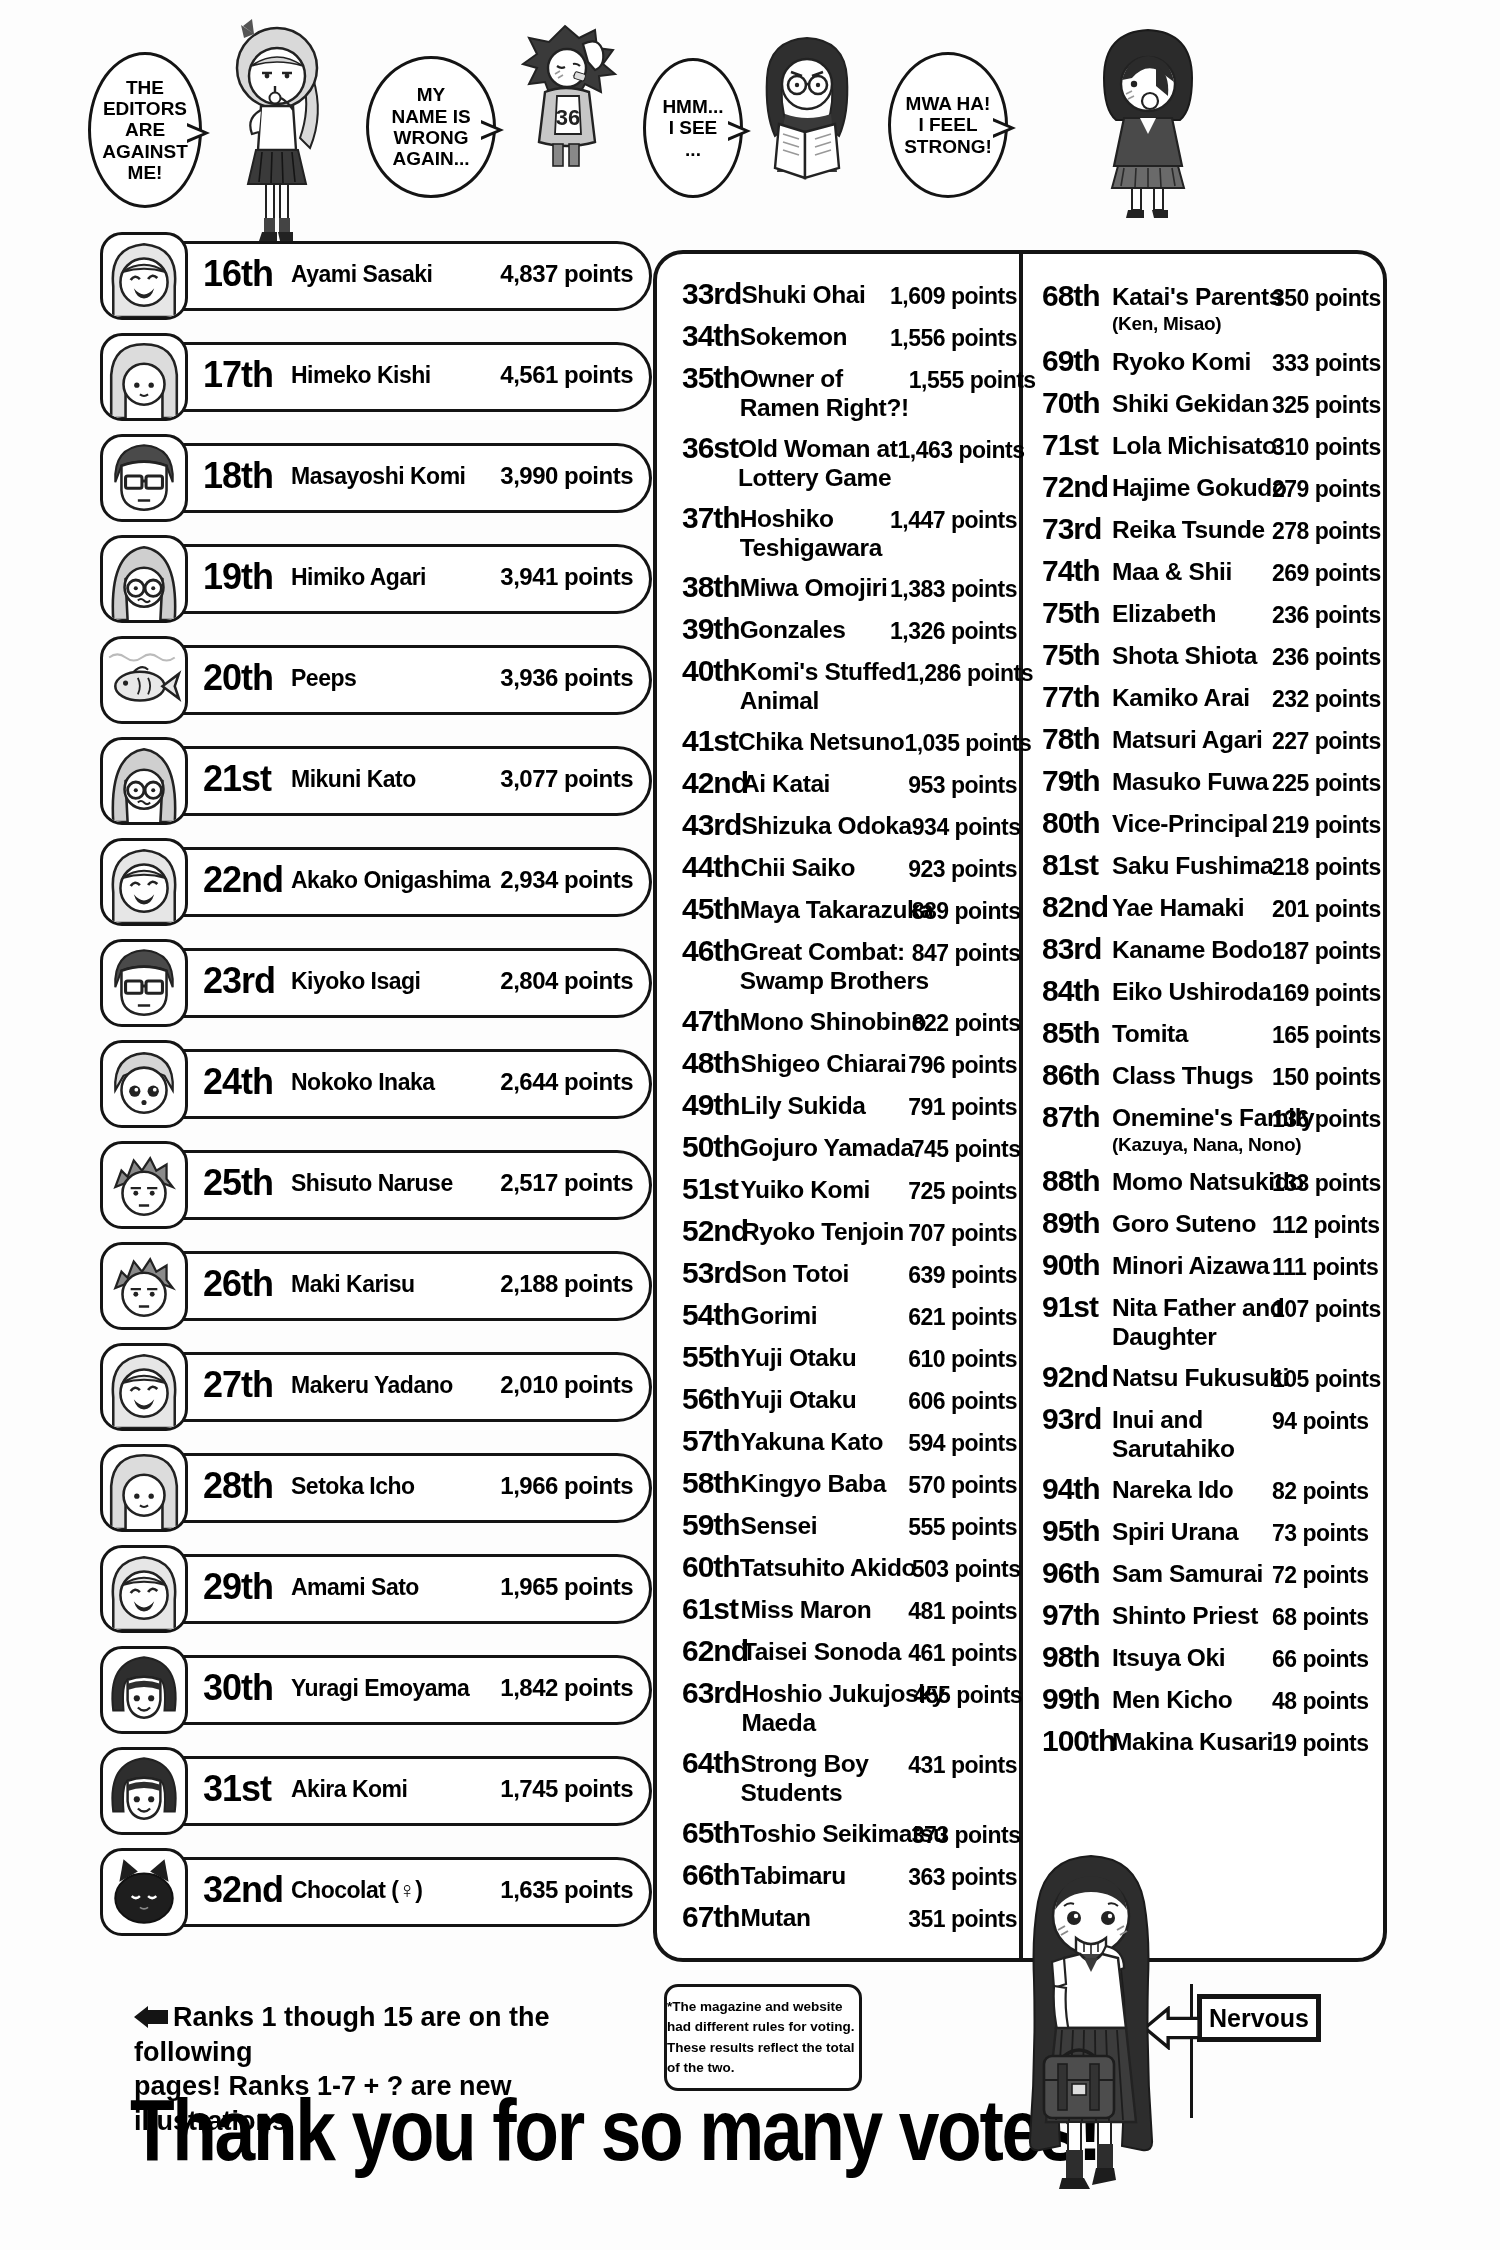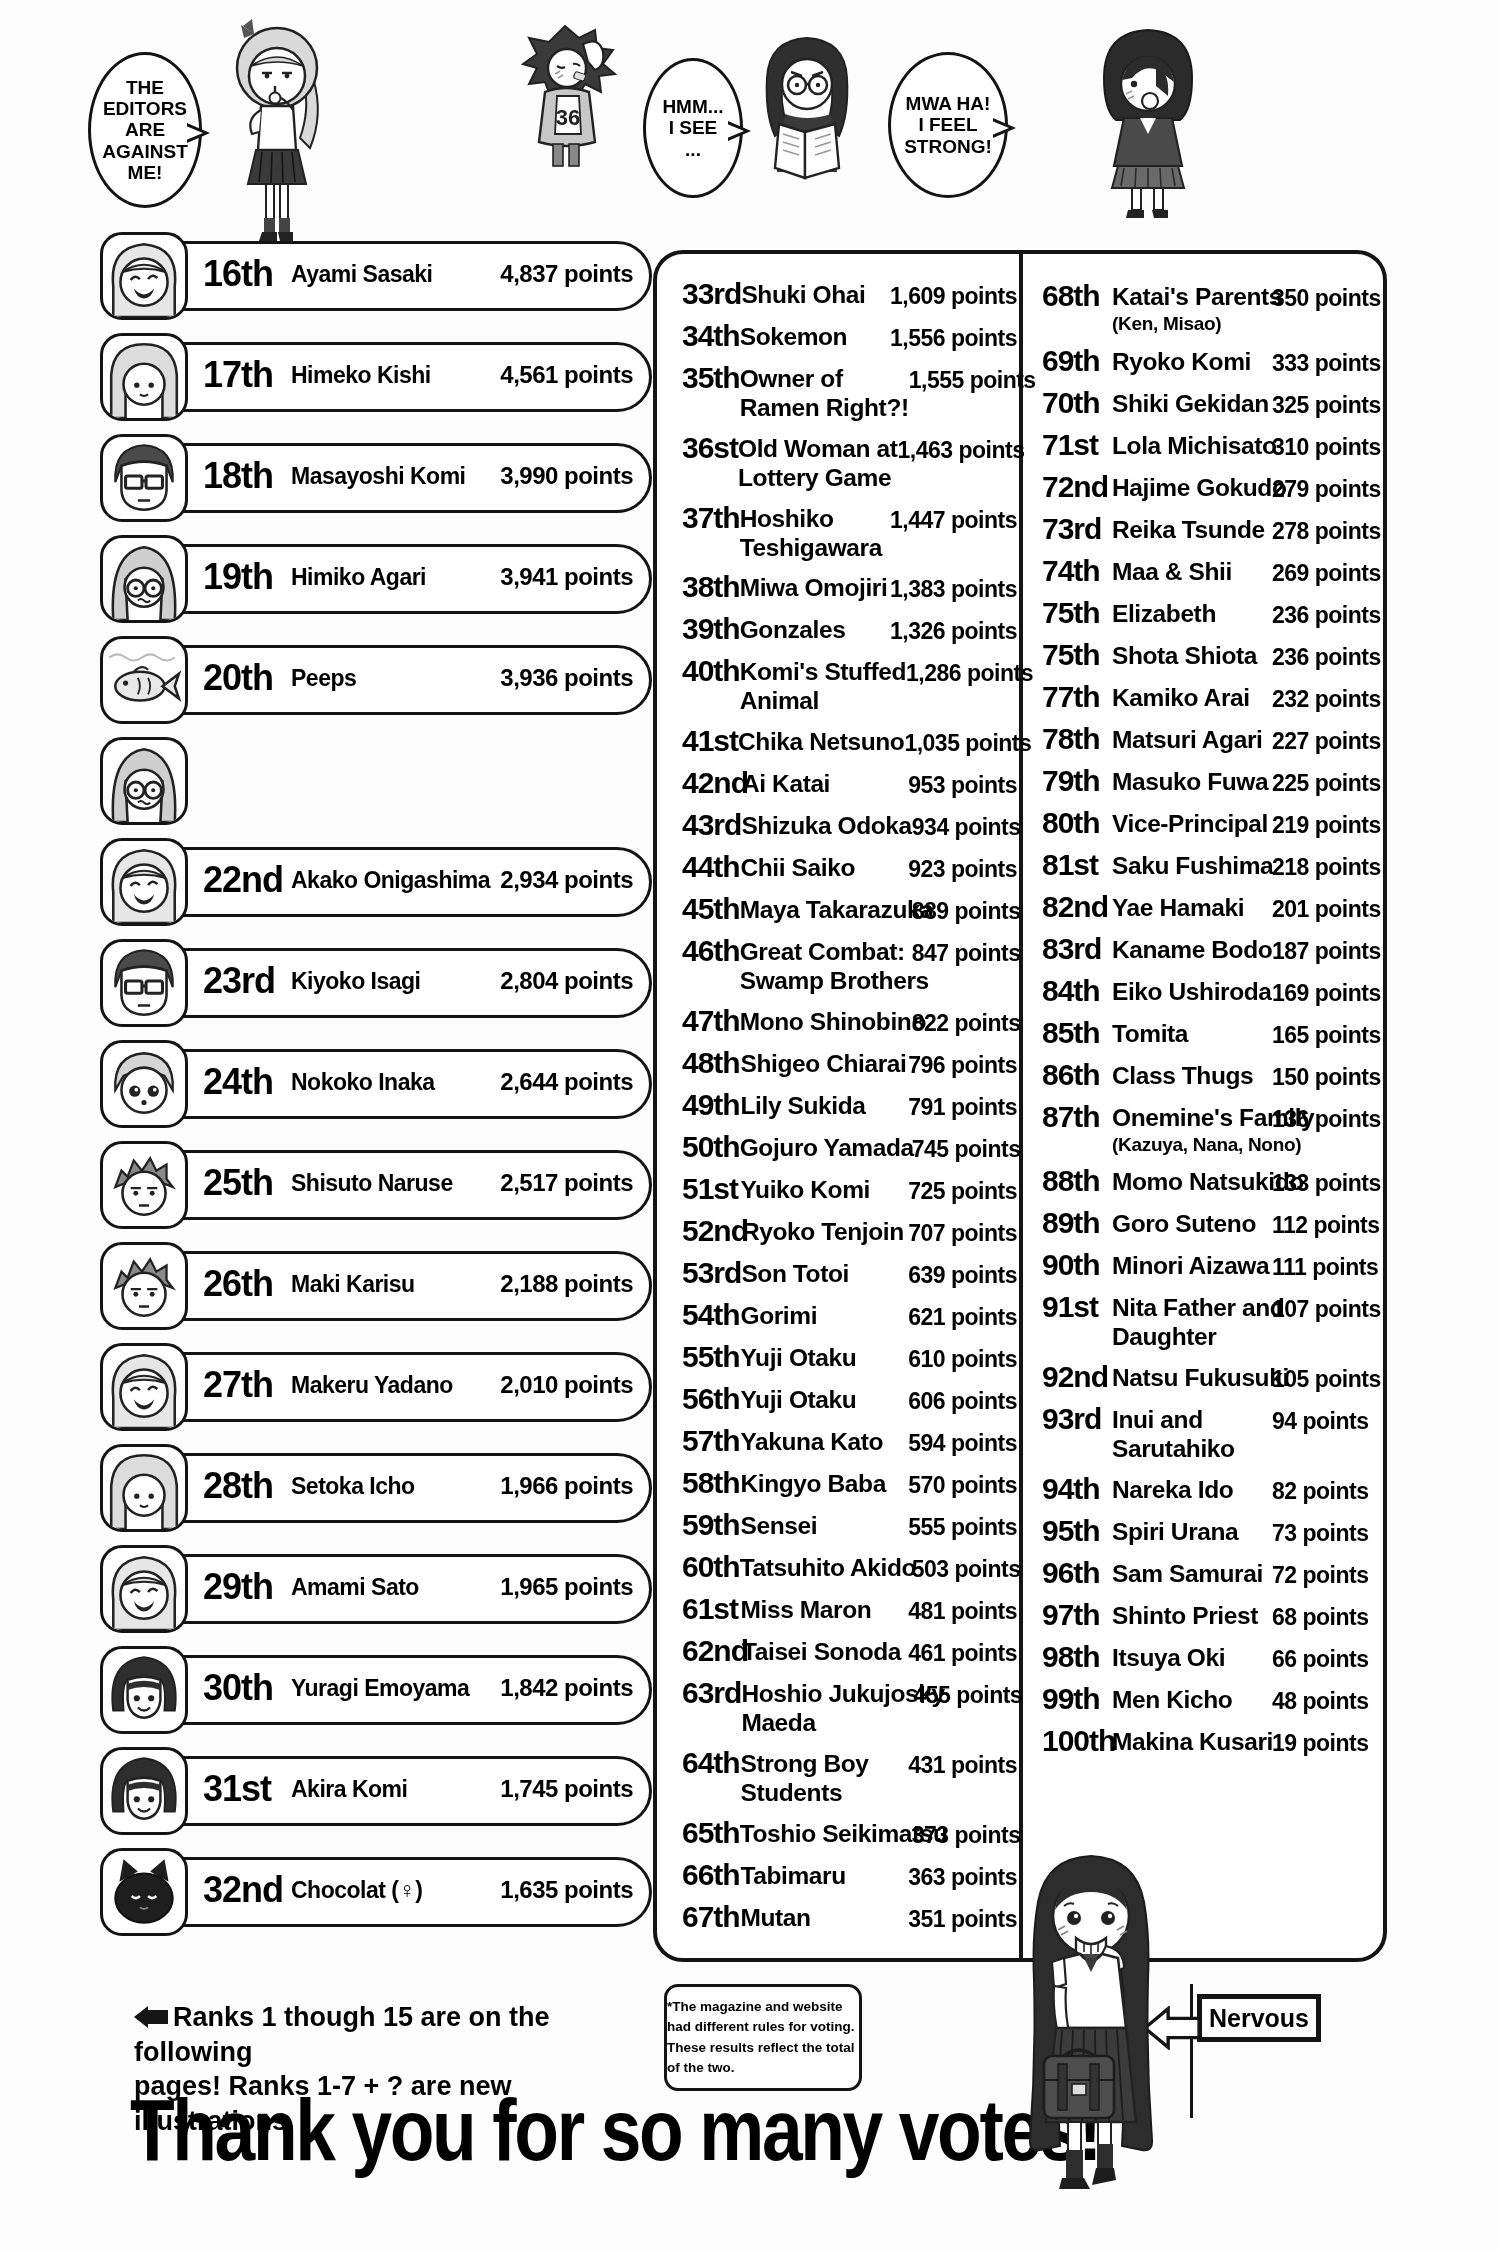--- a/index.html
+++ b/index.html
@@ -168,20 +168,24 @@
     <path d="M38,132 L80,132 L88,166 L30,166 Z" fill="#3a3a3a" stroke="#222" stroke-width="2"></path>
     <path d="M44,134 l-3,30 M54,134 l-1,31 M64,134 l1,31 M74,134 l3,30" stroke="#141414" stroke-width="1.6"></path>
     <rect x="48" y="166" width="8" height="36" fill="#fff" stroke="#222" stroke-width="2"></rect>
     <rect x="62" y="166" width="8" height="36" fill="#fff" stroke="#222" stroke-width="2"></rect>
     <rect x="46" y="200" width="11" height="14" fill="#444"></rect>
       <rect x="61" y="200" width="11" height="14" fill="#444"></rect>
     <path d="M44,214 h15 v9 h-18 Z" fill="#222"></path>
       <path d="M60,214 h15 v9 h-13 Z" fill="#222"></path>
   </svg>
 
+  <div class="bubble" style="left:366px;top:56px;width:130px;height:142px;">MY
+NAME IS
+WRONG
+AGAIN...</div>
 
   <svg class="chibi" style="left:505px;top:22px;" width="120" height="152" viewBox="0 0 120 152">
     <polygon points="60,4 74,16 90,8 92,26 108,28 98,42 110,52 94,54 96,70 80,62 72,76 60,66 46,76 40,60 24,62 32,46 18,42 32,32 24,16 44,20" fill="#3a3a3a" stroke="#222" stroke-width="2"></polygon>
     <circle cx="62" cy="46" r="19" fill="#fff" stroke="#222" stroke-width="2.4"></circle>
     <path d="M52,44 q4,3 8,1 M68,42 q4,-1 7,2" stroke="#222" fill="none" stroke-width="2.2"></path>
     <path d="M50,52 l5,-3 M53,56 l5,-3 M68,54 l5,-3" stroke="#999" stroke-width="1.6"></path>
     <rect x="69" y="51" width="11" height="7" rx="2" fill="#ddd" stroke="#222" transform="rotate(18 75 55)"></rect>
     <path d="M78,22 Q94,14 98,30 Q100,44 90,48 L83,40 Z" fill="#fff" stroke="#222" stroke-width="2.2"></path>
     <path d="M40,70 Q60,62 84,70 L90,120 Q62,128 34,120 Z" fill="#c7c7c7" stroke="#222" stroke-width="2.4"></path>
     <path d="M52,74 L74,74 L76,112 L50,112 Z" fill="#fff" stroke="#222" stroke-width="1.8"></path>
@@ -291,20 +295,25 @@
         <span class="lpts">3,936 points</span>
       </div>
       <div class="portrait">
         <svg viewBox="0 0 80 80">
             <use href="#p-fish"></use>
           </svg>
       </div>
     </div>
 
     <div class="lrow">
+      <div class="pill">
+        <span class="lrank">21st</span>
+        <span class="lname">Mikuni Kato</span>
+        <span class="lpts">3,077 points</span>
+      </div>
       <div class="portrait">
         <svg viewBox="0 0 80 80">
             <use href="#p-girlglasses"></use>
           </svg>
       </div>
     </div>
 
     <div class="lrow">
       <div class="pill">
         <span class="lrank">22nd</span>

